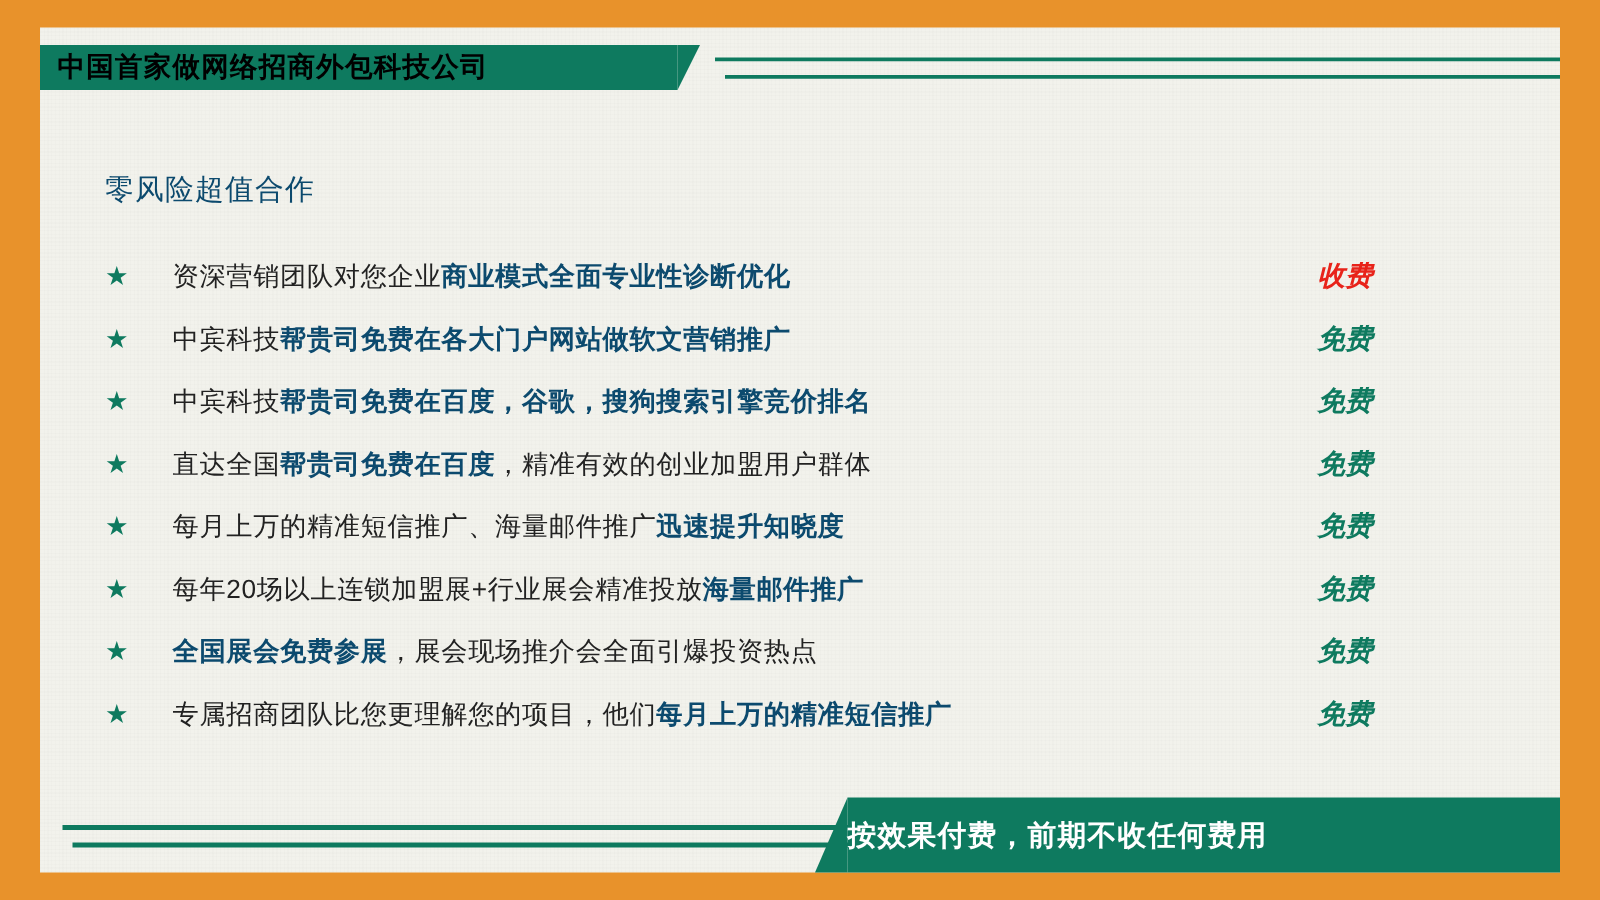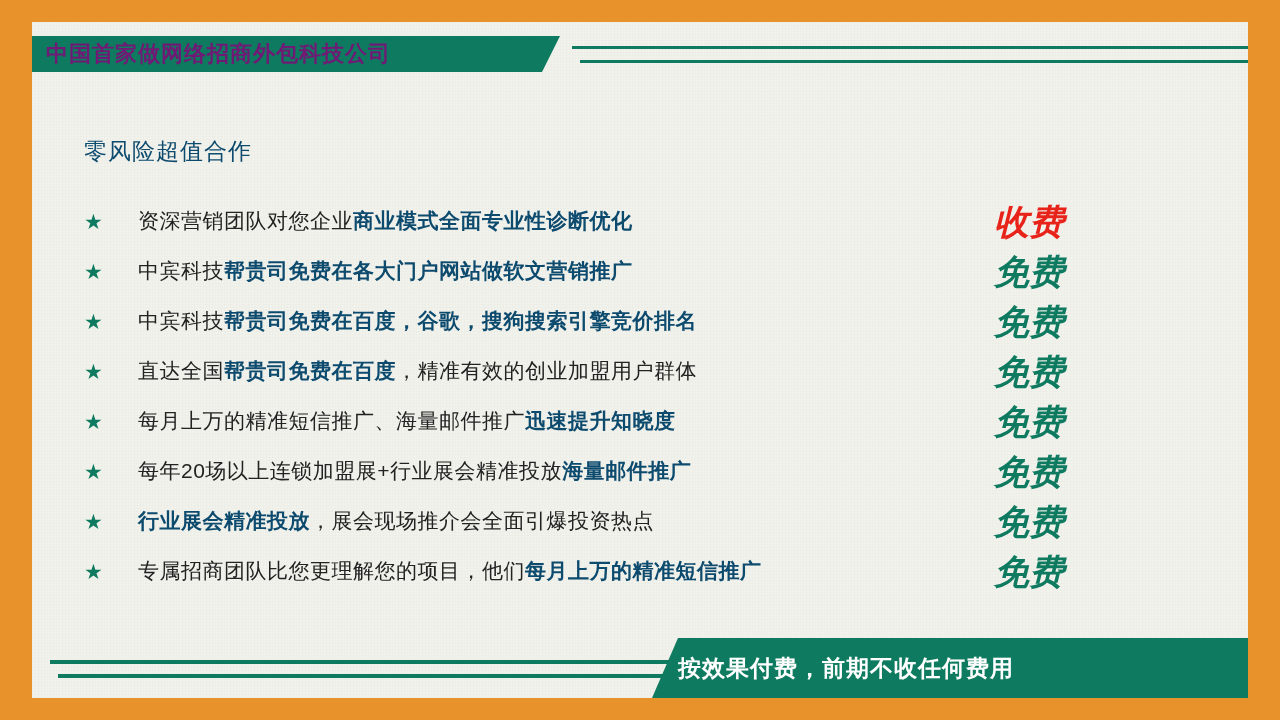--- a/index.html
+++ b/index.html
@@ -56,21 +56,21 @@
     height: 0;
     border-top: 36px solid #0E7A5F;
     border-right: 18px solid transparent;
   }
   .header-title {
     position: absolute;
     left: 14px;
     top: 0;
     height: 36px;
     line-height: 36px;
-    color: #701a75;
+    color: #000000;
     font-size: 22px;
     font-weight: bold;
     letter-spacing: 1px;
     white-space: nowrap;
   }
   .header-line-top {
     position: absolute;
     left: 540px;
     top: 10px;
     right: 0;
@@ -122,25 +122,25 @@
     color: #222222;
     white-space: nowrap;
     letter-spacing: 0.5px;
   }
   .text b {
     font-weight: bold;
     color: #0c4a6e;
   }
   .tag {
     position: absolute;
-    left: 870px;
+    left: 917px;
     width: 150px;
     text-align: center;
     font-family: "DejaVu Serif", serif;
-    font-size: 35px;
+    font-size: 22px;
     font-weight: bold;
     font-style: italic;
     line-height: 1;
   }
   .tag-free { color: #0E7A5F; }
   .tag-paid { color: #E8231A; }
   
   .footer-bar {
     position: absolute;
     left: 32px;
@@ -237,21 +237,21 @@
         <span class="text">每月上万的精准短信推广、海量邮件推广<b>迅速提升知晓度</b></span>
         <span class="tag tag-free">免费</span>
       </div>
       <div class="row">
         <span class="star">★</span>
         <span class="text">每年20场以上连锁加盟展+行业展会精准投放<b>海量邮件推广</b></span>
         <span class="tag tag-free">免费</span>
       </div>
       <div class="row">
         <span class="star">★</span>
-        <span class="text"><b>行业展会精准投放</b>，展会现场推介会全面引爆投资热点</span>
+        <span class="text"><b>全国展会免费参展</b>，展会现场推介会全面引爆投资热点</span>
         <span class="tag tag-free">免费</span>
       </div>
       <div class="row">
         <span class="star">★</span>
         <span class="text">专属招商团队比您更理解您的项目，他们<b>每月上万的精准短信推广</b></span>
         <span class="tag tag-free">免费</span>
       </div>
     </div>
 
   <div class="footer-bar">

